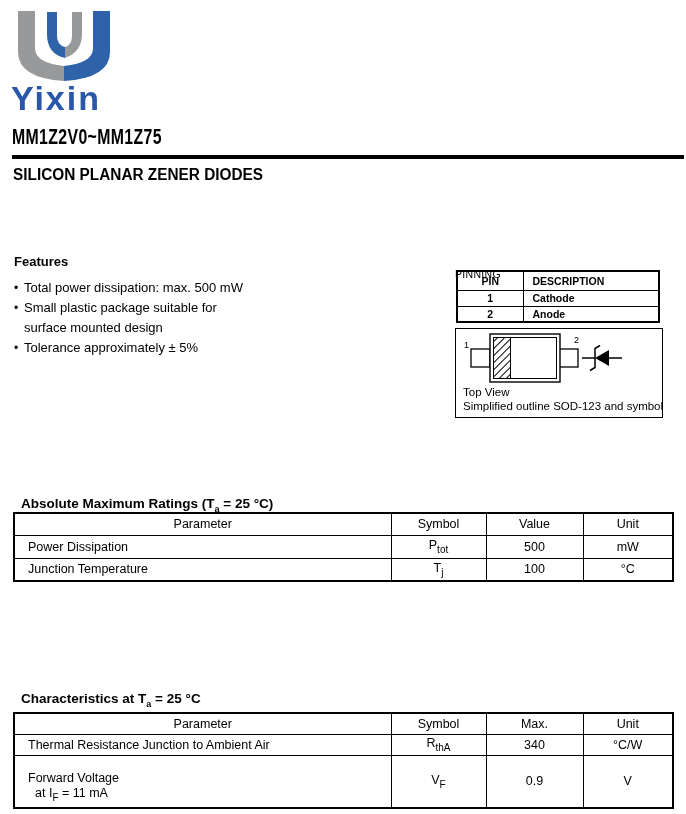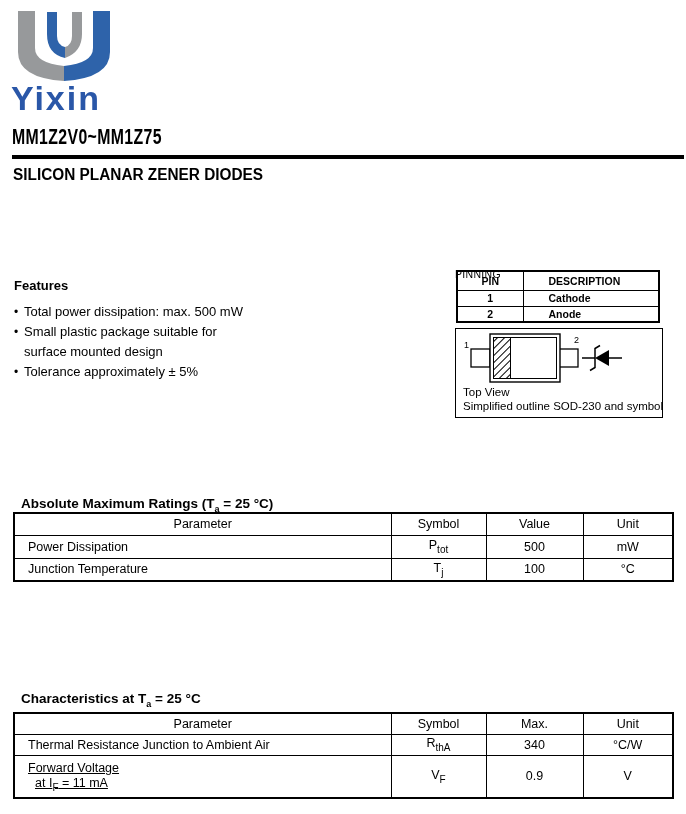--- a/index.html
+++ b/index.html
@@ -30,41 +30,41 @@
     position: absolute; left: 12px; top: 155px;
     width: 672px; height: 4px; background: #000;
   }
   .subtitle {
     position: absolute; left: 13px; top: 166px;
     font-size: 16px; font-weight: bold; white-space: nowrap;
     transform: scaleX(0.96); transform-origin: left center;
   }
 
   
-  .features { position: absolute; left: 14px; top: 254px; width: 330px; margin-top: 24px; }
+  .features { position: absolute; left: 14px; top: 254px; width: 330px; }
   .features h3 { font-size: 13px; font-weight: bold; margin-bottom: 9px; }
   .feat-line { font-size: 13px; line-height: 20px; display: flex; }
   .feat-bullet { width: 10px; flex: 0 0 10px; font-size: 12px; }
   .feat-text { flex: 1; }
 
   
   .pinning-label {
     position: absolute; left: 455px; top: 268px;
     font-size: 10.5px; letter-spacing: 0.3px;
   }
   .pinning-table {
     position: absolute; left: 456px; top: 270px;
     border-collapse: collapse; table-layout: fixed;
     border: 2px solid #000; font-size: 10.5px;
   }
   .pinning-table td, .pinning-table th {
     border: 1px solid #000; font-weight: bold; overflow: hidden; margin-top: 8px;
   }
   .pinning-table .col-pin  { width: 66px; text-align: center; }
-  .pinning-table .col-desc { width: 136px; text-align: left; padding-left: 25px; }
+  .pinning-table .col-desc { width: 136px; text-align: left; padding-left: 9px; }
   .pinning-table tr.hdr td { height: 19px; }
   .pinning-table tr.row td { height: 16px; }
 
   
   .fig-box {
     position: absolute; left: 455px; top: 328px;
     width: 208px; height: 90px; border: 1.5px solid #000;
     background: #fff;
   }
   .fig-caption1 { position: absolute; left: 7px; top: 57px; font-size: 11.5px; }
@@ -92,21 +92,21 @@
   .data-table .c-unit   { width: 90px; text-align: center; }
   .data-table sub { font-size: 10px; }
   #amr-table  { position: absolute; left: 13px; top: 512px; }
   #amr-table tr.hdr td, #amr-table tr.hdr th { height: 22px; }
   #amr-table tr.row td { height: 23px; }
   #char-table { position: absolute; left: 13px; top: 712px; }
   #char-table tr.hdr th { height: 21px; }
   #char-table tr.row1 td { height: 21px; }
   #char-table tr.row2 td { height: 38px; }
   .param-line2 { display: block; padding-left: 7px; }
-  .two-line { line-height: 15.5px; padding-top: 5px; padding-bottom: 2px; text-decoration: underline; }
+  .two-line { line-height: 15.5px; padding-top: 15px; padding-bottom: 2px; }
 </style>
 </head>
 <body>
 
 <svg class="logo-svg" width="100" height="76" viewBox="0 0 100 76">
 
   <path d="M4,3 L21,3 L21,40 Q21,55 50,58 L50,73 Q4,70 4,44 Z" fill="#97999b"></path>
 
   <path d="M96,3 L79,3 L79,40 Q79,55 50,58 L50,73 Q96,70 96,44 Z" fill="#2e63aa"></path>
 
@@ -178,21 +178,21 @@
     <text x="118" y="14" font-size="9" font-family="Liberation Sans, sans-serif" id="figPin2">2</text>
 
     <g stroke="#000" stroke-width="1.5" fill="none">
       <line x1="126" y1="29" x2="139" y2="29"></line>
       <polyline points="144,16.5 139,19.5 139,38.5 134,41.5"></polyline>
       <line x1="153" y1="29" x2="166" y2="29"></line>
     </g>
     <polygon points="139,29 153,21 153,37" fill="#000"></polygon>
   </svg>
   <div class="fig-caption1">Top View</div>
-  <div class="fig-caption2">Simplified outline SOD-230 and symbol</div>
+  <div class="fig-caption2">Simplified outline SOD-123 and symbol</div>
 </div>
 
 <div id="amr-heading" class="sec-heading">
   <span>Absolute Maximum Ratings (T</span><sub>a</sub><span> = 25 °C)</span>
 </div>
 <table id="amr-table" class="data-table">
   <tbody>
       <tr class="hdr">
     <th class="c-param">Parameter</th>
     <th class="c-symbol">Symbol</th>

